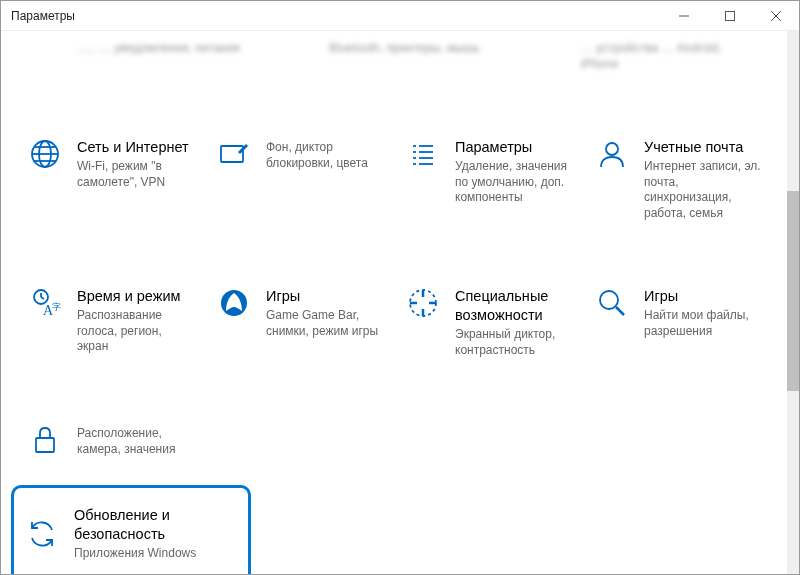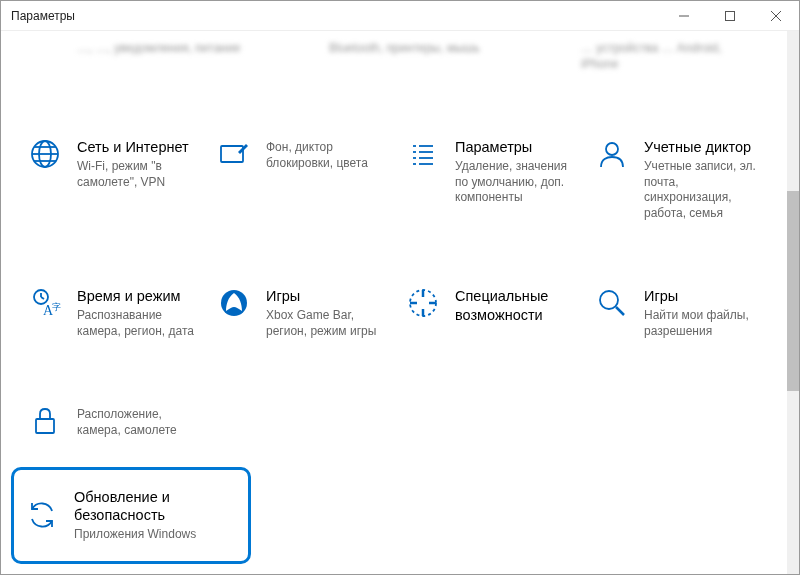--- a/index.html
+++ b/index.html
@@ -128,63 +128,64 @@
     </div>
 
     <div class="tile">
       <div class="iconwrap">
         <svg width="32" height="32" viewBox="0 0 32 32">
             <circle cx="16" cy="11" r="6"></circle>
             <path d="M5 29 C5 21 11 19 16 19 C21 19 27 21 27 29"></path>
           </svg>
       </div>
       <div class="txt">
-          <div class="title">Учетные диктор</div>
-          <div class="desc">Учетные записи, эл. почта, синхронизация, работа, семья</div>
+          <div class="title">Учетные почта</div>
+          <div class="desc">Интернет записи, эл. почта, синхронизация, работа, семья</div>
         </div>
     </div>
 
     <div class="tile">
       <div class="iconwrap">
         <svg width="32" height="32" viewBox="0 0 32 32">
             <circle cx="12" cy="10" r="7"></circle>
             <line x1="12" y1="6" x2="12" y2="10"></line>
             <line x1="12" y1="10" x2="15" y2="12"></line>
             <text x="14" y="28" font-size="14" fill="#0067c0" stroke="none" font-family="Segoe UI">A</text>
             <text x="23" y="23" font-size="9" fill="#0067c0" stroke="none">字</text>
           </svg>
       </div>
       <div class="txt">
           <div class="title">Время и режим</div>
-          <div class="desc">Распознавание камера, регион, дата</div>
+          <div class="desc">Распознавание голоса, регион, экран</div>
         </div>
     </div>
 
     <div class="tile">
       <div class="iconwrap">
         <svg width="32" height="32" viewBox="0 0 32 32">
             <circle cx="16" cy="16" r="13" fill="#0067c0" stroke="none"></circle>
             <path d="M16 6 C10 10 8 18 8 24 C11 22 14 20 16 20 C18 20 21 22 24 24 C24 18 22 10 16 6 Z" fill="#fff" stroke="none"></path>
           </svg>
       </div>
       <div class="txt">
           <div class="title">Игры</div>
-          <div class="desc">Xbox Game Bar, регион, режим игры</div>
+          <div class="desc">Game Game Bar, снимки, режим игры</div>
         </div>
     </div>
 
     <div class="tile">
       <div class="iconwrap">
         <svg width="32" height="32" viewBox="0 0 32 32" stroke-dasharray="3 3">
             <circle cx="16" cy="16" r="13"></circle>
             <path d="M16 3 L16 10 M29 16 L22 16 M16 29 L16 22 M3 16 L10 16" stroke-dasharray="0" stroke-width="2.5"></path>
           </svg>
       </div>
       <div class="txt">
           <div class="title">Специальные возможности</div>
+          <div class="desc">Экранный диктор, контрастность</div>
         </div>
     </div>
 
     <div class="tile">
       <div class="iconwrap">
         <svg width="32" height="32" viewBox="0 0 32 32">
             <circle cx="13" cy="13" r="9"></circle>
             <line x1="20" y1="20" x2="28" y2="28" stroke-width="2.5"></line>
           </svg>
       </div>
@@ -195,21 +196,21 @@
     </div>
 
     <div class="tile">
       <div class="iconwrap">
         <svg width="32" height="32" viewBox="0 0 32 32">
             <rect x="7" y="14" width="18" height="14" rx="1"></rect>
             <path d="M11 14 L11 9 C11 6 13 4 16 4 C19 4 21 6 21 9 L21 14"></path>
           </svg>
       </div>
       <div class="txt">
-          <div class="desc">Расположение, камера, самолете</div>
+          <div class="desc">Расположение, камера, значения</div>
         </div>
     </div>
 
   </div>
 
   <div class="highlight-wrap">
     <div class="tile highlight">
       <div class="iconwrap">
         <svg width="32" height="32" viewBox="0 0 32 32">
             <path d="M26 12 A11 11 0 0 0 6 10"></path>

